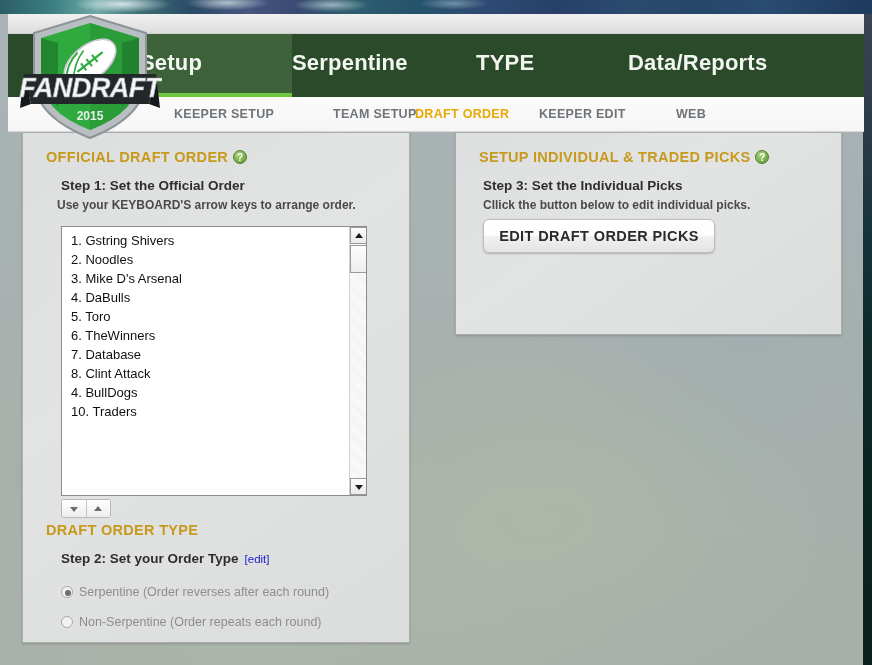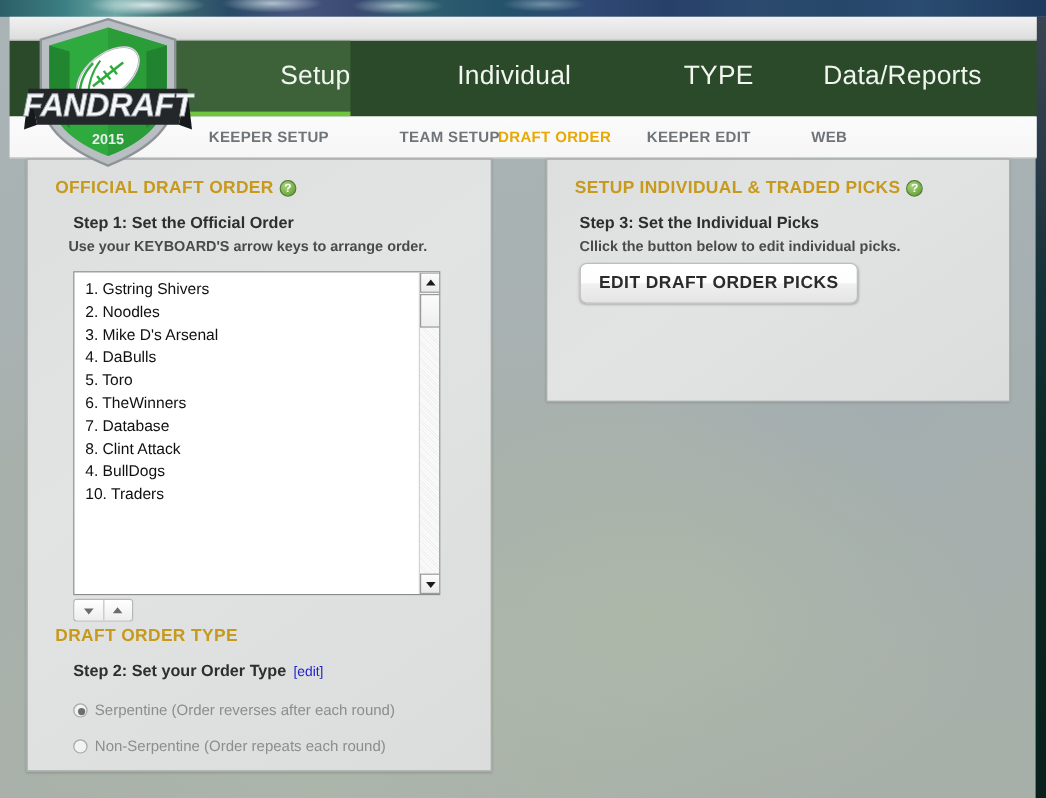--- a/index.html
+++ b/index.html
@@ -62,24 +62,25 @@
   
   #mainnav {
     position: absolute; left: 0; top: 20px; width: 856px; height: 63px;
     background: #2b4a29;
   }
   .nav-tab {
     position: absolute; top: 0; height: 63px;
     color: #f2f6f1;
     font-size: 22px;
     line-height: 58px;
-    text-align: right;
+    text-align: left;
     letter-spacing: 0.2px;
     white-space: nowrap;
     cursor: pointer;
+    font-weight: bold;
   }
   .nav-tab.active { background: #3d6239; }
   .nav-tab.active::after {
     content: ""; position: absolute; left: 0; right: 0; bottom: 0;
     height: 4px; background: #6ec63d;
   }
   #nav-setup       { left: 132px; width: 152px; }
   #nav-preferences { left: 284px; width: 184px; }
   #nav-draft       { left: 468px; width: 152px; }
   #nav-data        { left: 620px; width: 190px; }
@@ -288,21 +289,21 @@
 
   <div id="app-window">
 
     <div id="titlebar"></div>
 
     <div id="mainnav">
       <div class="nav-tab active" id="nav-setup">
         <span>Setup</span>
       </div>
       <div class="nav-tab" id="nav-preferences">
-        <span>Individual</span>
+        <span>Serpentine</span>
       </div>
       <div class="nav-tab" id="nav-draft">
         <span>TYPE</span>
       </div>
       <div class="nav-tab" id="nav-data">
         <span>Data/Reports</span>
       </div>
     </div>
 
     <div id="subnav">

